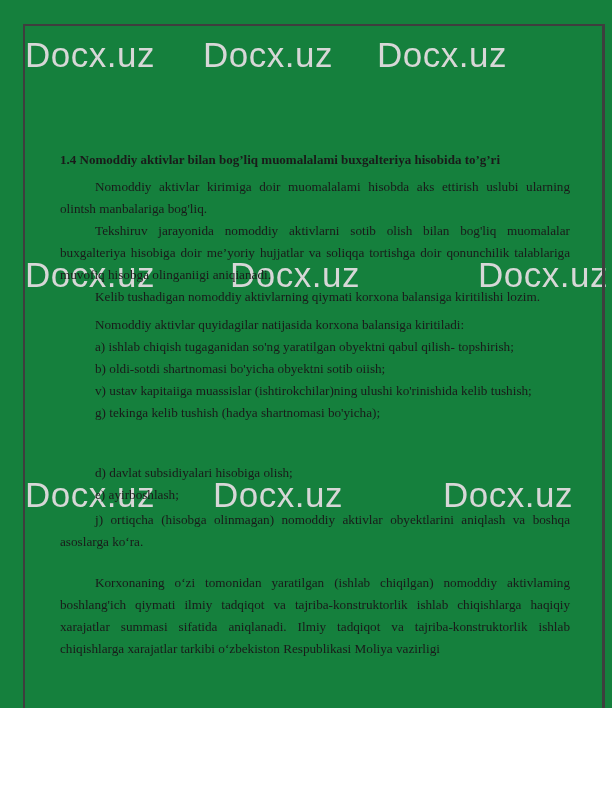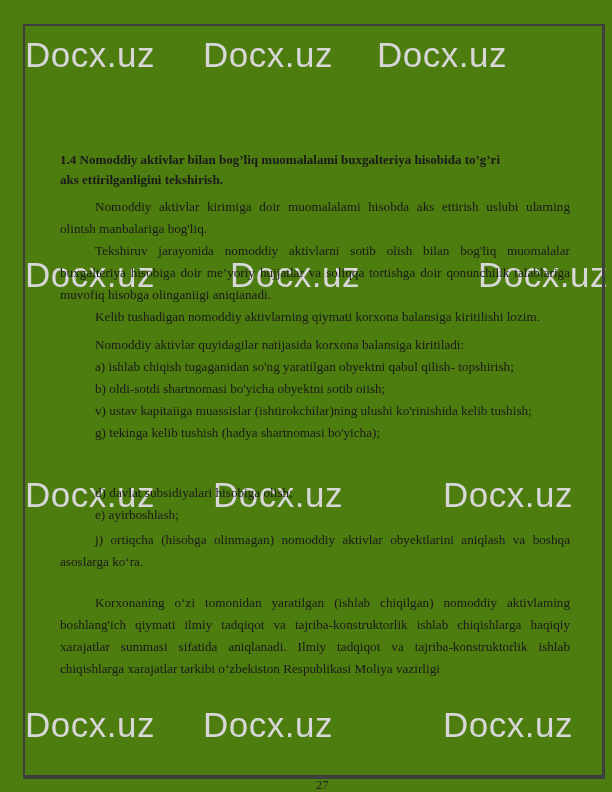--- a/index.html
+++ b/index.html
@@ -3,22 +3,22 @@
 <meta charset="utf-8">
 <style>
   html, body {
     margin: 0;
     padding: 0;
     background: #ffffff;
   }
   .page {
     position: relative;
     width: 612px;
-    height: 792px;
-    background: #4d7c0f;
+    height: 708px;
+    background: #15803d;
     overflow: hidden;
   }
   
   .wm-layer { position: absolute; inset: 0; z-index: 0; }
   .wm {
     position: absolute;
     font-family: "Liberation Sans", "DejaVu Sans", sans-serif;
     font-size: 35px;
     line-height: 35px;
     color: #d7d7d7;
@@ -112,21 +112,20 @@
     <span class="wm">Docx.uz</span>
     <span class="wm">Docx.uz</span>
     <span class="wm">Docx.uz</span>
   </div>
 
   <div class="frame"></div>
 
   <div class="content">
     <h1 class="heading">
       <span class="h-line">1.4 Nomoddiy aktivlar bilan bog’liq muomalalami buxgalteriya hisobida to’g’ri</span>
-      <span class="h-line">aks ettirilganligini tekshirish.</span>
     </h1>
 
     <p>Nomoddiy aktivlar kirimiga doir muomalalami hisobda aks ettirish uslubi ularning olintsh manbalariga bog'liq.</p>
     <p>Tekshiruv jarayonida nomoddiy aktivlarni sotib olish bilan bog'liq muomalalar buxgalteriya hisobiga doir me’yoriy hujjatlar va soliqqa tortishga doir qonunchilik talablariga muvofiq hisobga olinganiigi aniqianadi.</p>
     <p>Kelib tushadigan nomoddiy aktivlarning qiymati korxona balansiga kiritilishi lozim.</p>
     <p class="sp-before">Nomoddiy aktivlar quyidagilar natijasida korxona balansiga kiritiladi:</p>
     <p>a) ishlab chiqish tugaganidan so'ng yaratilgan obyektni qabul qilish- topshirish;</p>
     <p>b) oldi-sotdi shartnomasi bo'yicha obyektni sotib oiish;</p>
     <p>v) ustav kapitaiiga muassislar (ishtirokchilar)ning ulushi ko'rinishida kelib tushish;</p>
     <p class="gap-after">g) tekinga kelib tushish (hadya shartnomasi bo'yicha);</p>

